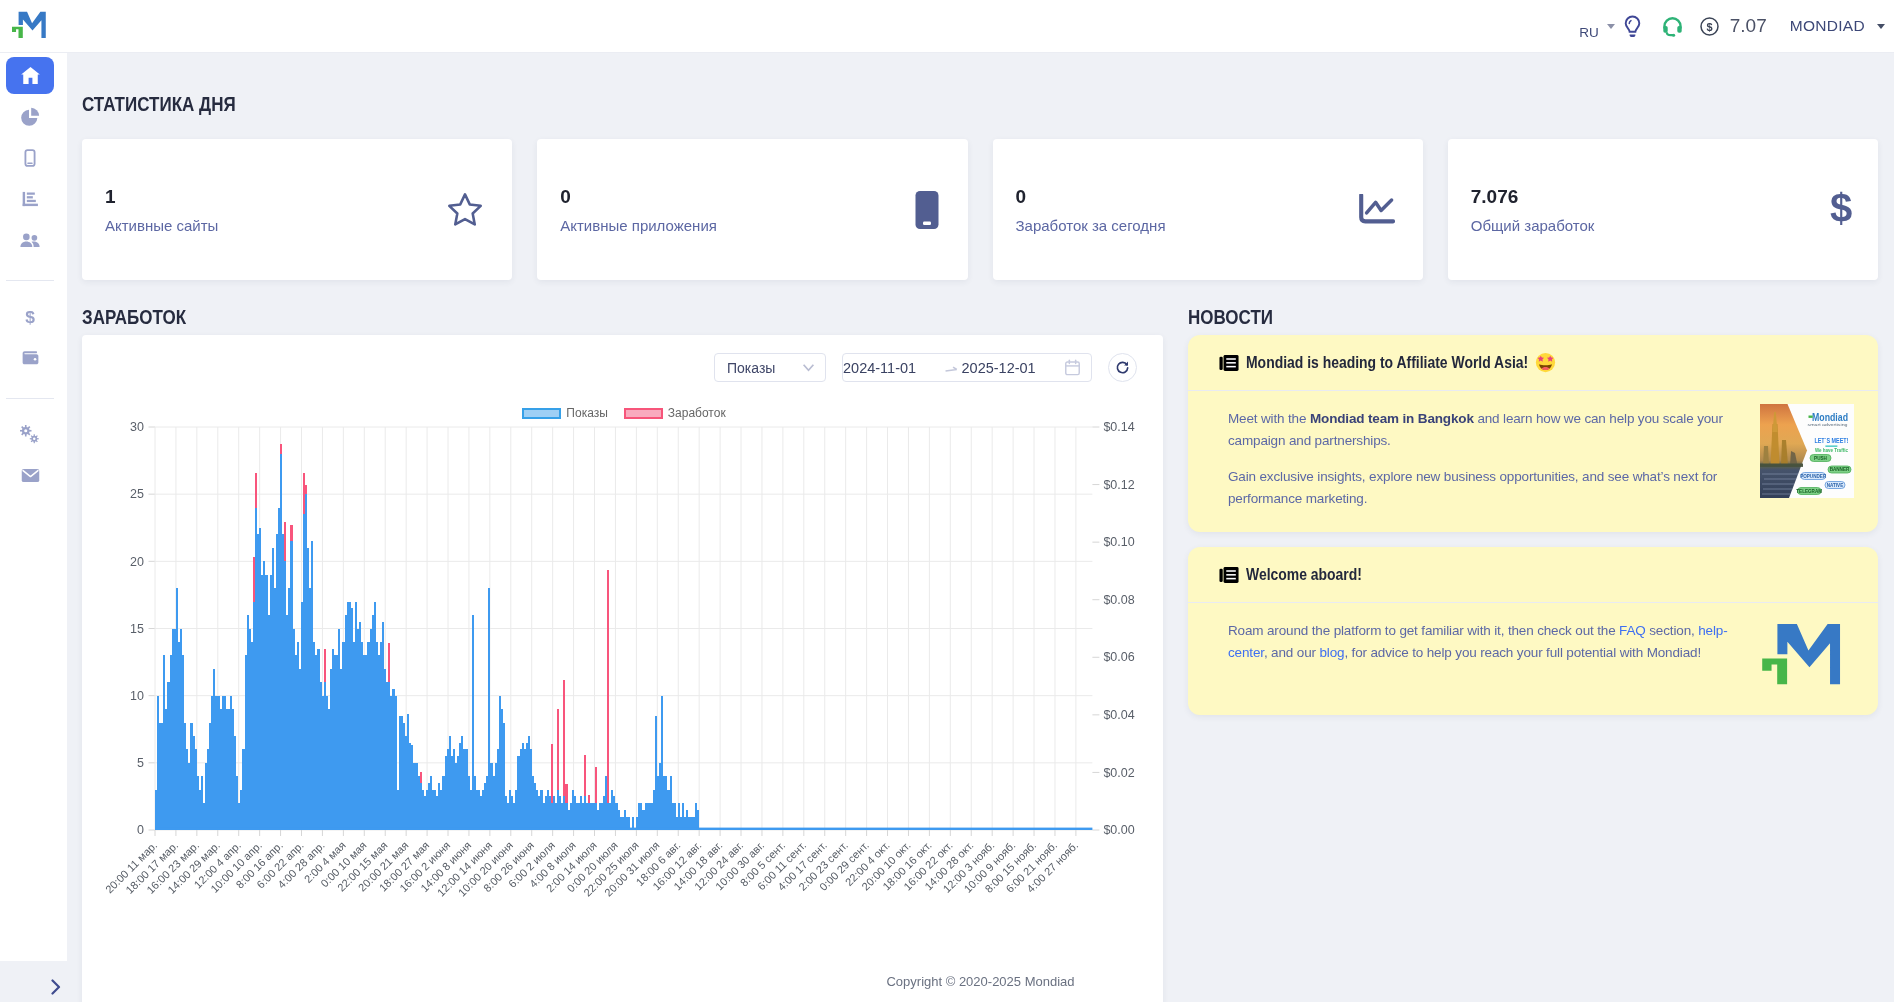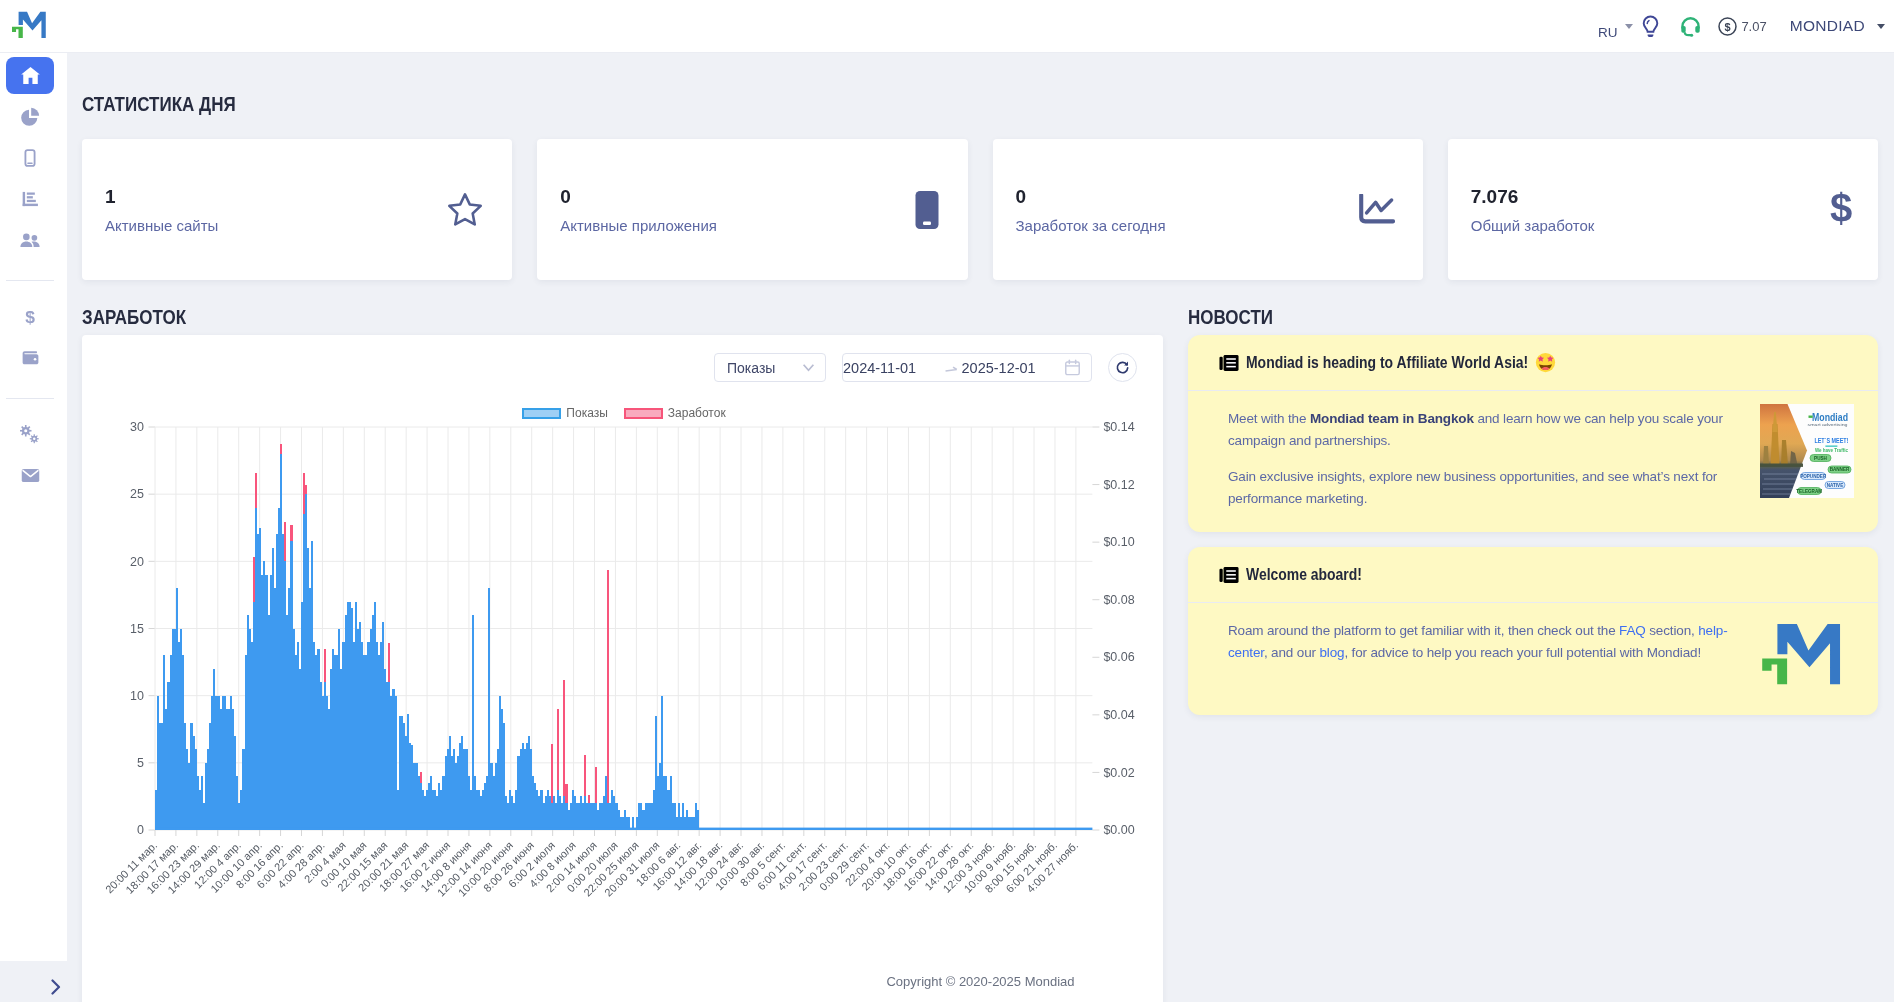--- a/index.html
+++ b/index.html
@@ -10,21 +10,21 @@
 .topbar { position:absolute; left:0; top:0; width:1894px; height:53px; background:#fff;
   border-bottom:1px solid #ebedf3; z-index:30; display:flex; align-items:center; }
 .brand { margin-left:8px; width:46px; height:42px; display:flex; align-items:center; }
 .brand svg { margin-top:-7.5px; }
 .topbar-right { margin-left:auto; display:flex; align-items:center; padding-right:9px; }
 .tb-item { display:flex; align-items:center; color:#3d4878; }
 .lang { font-size:13.5px; color:#3d4878; margin-right:8px;margin-top:13px; }
 .caret { width:0; height:0; border-left:4px solid transparent; border-right:4px solid transparent;
   border-top:5px solid #8b90a8; display:inline-block; }
 .caret.dark { border-top-color:#454e66; }
-.balance-num { font-size:13px; color:#4b5166; margin-left:3px; }
+.balance-num { font-size:19px; color:#4b5166; margin-left:10px; }
 .account-name { font-size:15.5px; color:#3d4878; letter-spacing:.3px; margin-right:12px; }
 
 
 .sidebar { position:absolute; left:0; top:53px; width:67px; height:908px; background:#fff; z-index:20; padding-right:7px;
   display:flex; flex-direction:column; align-items:center; }
 .side-item { width:48px; height:37px; margin-top:4px; border-radius:8px; display:flex;
   align-items:center; justify-content:center; color:#9aa2c9; cursor:pointer; }
 .side-item.active { background:#4673ef; color:#fff; }
 .side-sep { width:48px; height:1px; background:#e4e7f0; margin:22px 0 0 0; }
 .side-sep + .side-item { margin-top:17px; }

